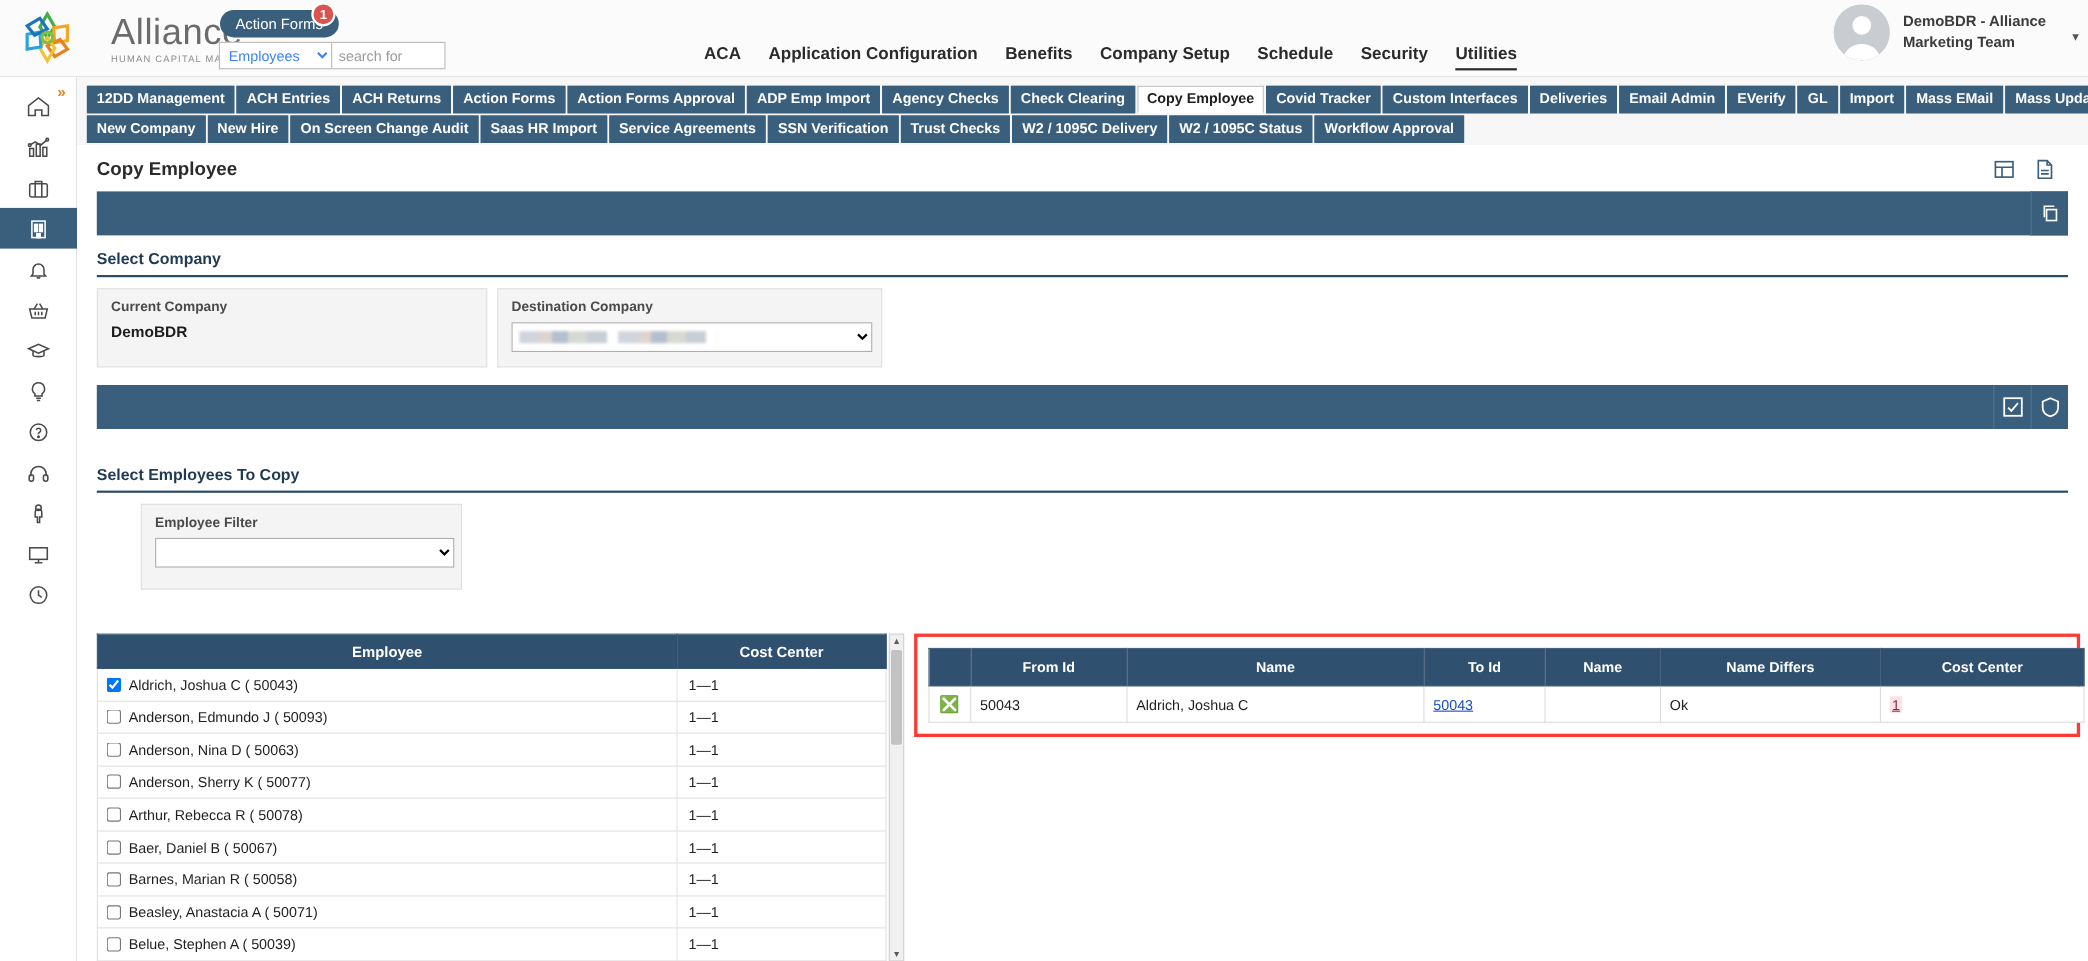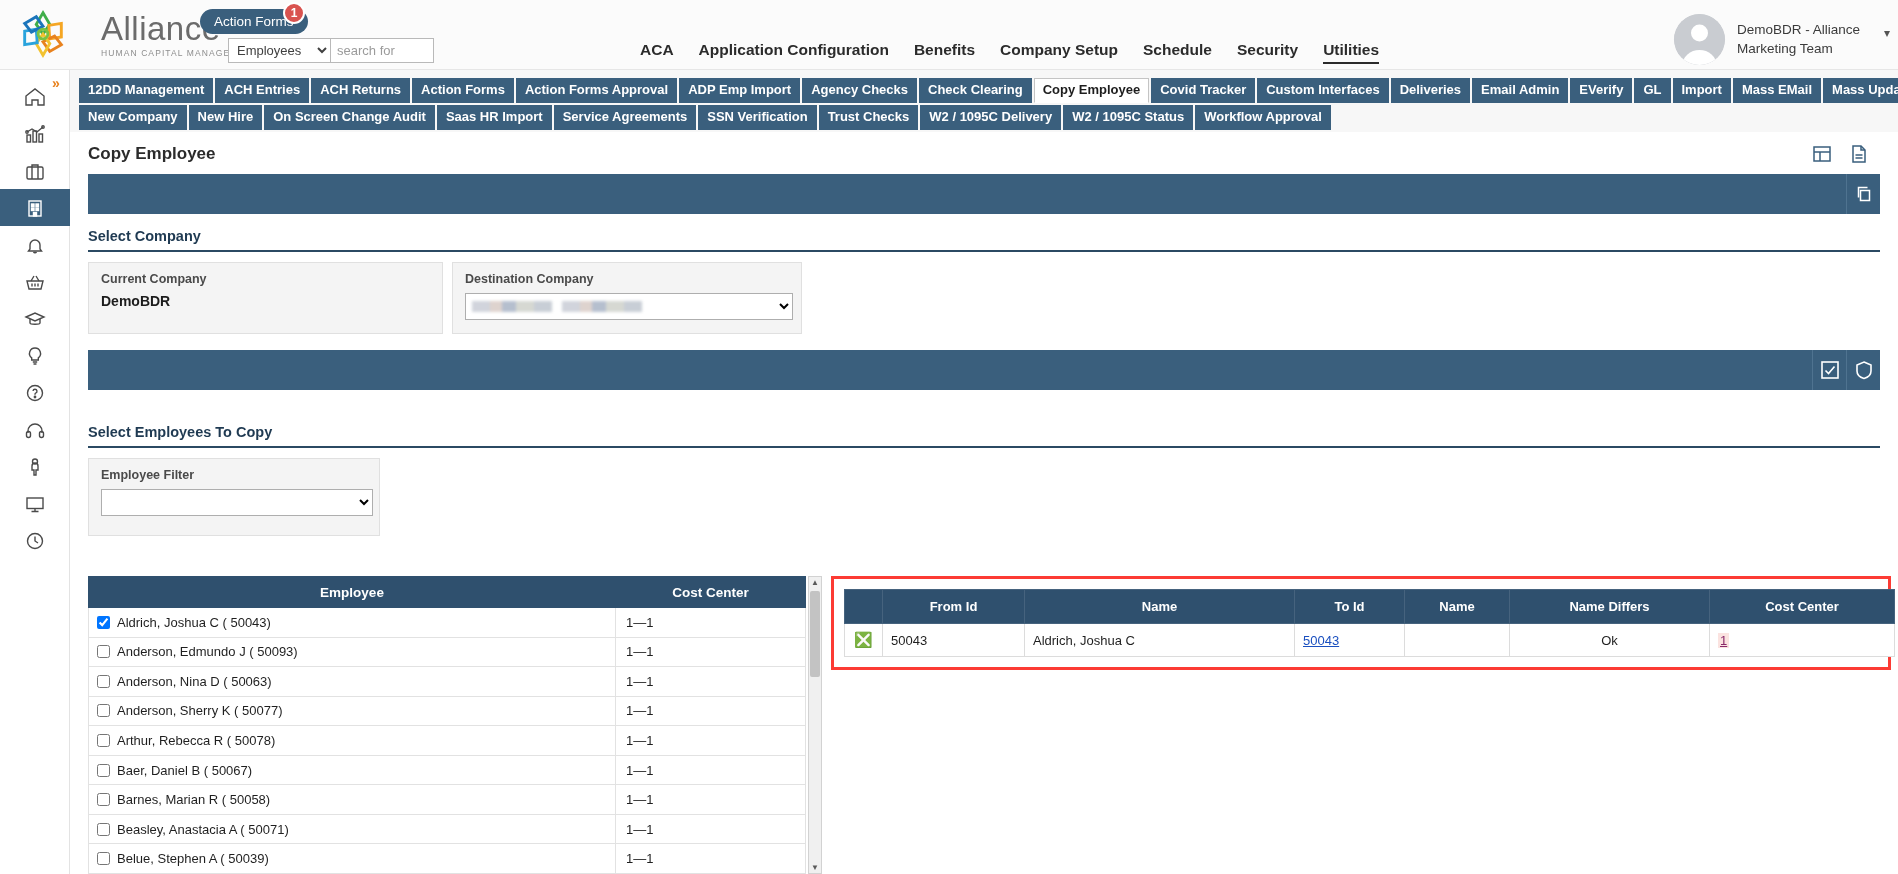--- a/index.html
+++ b/index.html
@@ -31,36 +31,36 @@
     position: absolute; left: 283px; top: 2px;
     width: 22px; height: 22px; border-radius: 50%;
     background: #d9534f; color: #fff; font-size: 12px;
     display: flex; align-items: center; justify-content: center;
     border: 2px solid #fff; font-weight: bold;
   }
   .search-group { position: absolute; left: 199px; top: 38px; display: flex; }
   .search-select {
     width: 102px; height: 25px; font-size: 13px; border: 1px solid #b9b9b9;
     border-right: none; border-radius: 0; background: #fff; padding-left: 4px;
-    font-family: "Liberation Sans", sans-serif; color: #404040; margin-left: 29px;
+    font-family: "Liberation Sans", sans-serif; color: #3b82f6;
   }
   .search-input {
     width: 104px; height: 25px; font-size: 13px; border: 1px solid #b9b9b9;
     padding-left: 6px; font-family: "Liberation Sans", sans-serif; color: #333;
   }
   .search-input::placeholder { color: #9b9b9b; }
 
   .mainnav { position: absolute; left: 640px; top: 41px; display: flex; gap: 25px; }
   .mainnav a {
     font-size: 15.5px; font-weight: bold; color: #2b2b2b; text-decoration: none;
     padding-bottom: 3px; cursor: pointer; white-space: nowrap;
   }
   .mainnav a.active { border-bottom: 2px solid #2b2b2b; }
 
-  .user-block { position: absolute; right: 38px; top: 14px; display: flex; align-items: center; gap: 12px; }
+  .user-block { position: absolute; right: 38px; top: 4px; display: flex; align-items: center; gap: 12px; font-weight: bold; }
   .avatar {
     width: 51px; height: 51px; border-radius: 50%; background: #c9ccd1;
     display: flex; align-items: flex-end; justify-content: center; overflow: hidden;
   }
   .user-name { font-size: 13.5px; color: #3b3b3b; line-height: 1.35; }
   .user-caret { position: absolute; right: 8px; top: 26px; font-size: 12px; color: #555; }
 
   
   .sidebar {
     position: absolute; left: 0; top: 70px; width: 70px; height: 804px;
@@ -110,21 +110,21 @@
   .card.dest { width: 350px; height: 72px; }
   .sel {
     width: 328px; height: 27px; font-size: 13px; border: 1px solid #aeaeae;
     background: #fff; font-family: "Liberation Sans", sans-serif; padding-left: 5px;
   }
   .redacted {
     display: inline-block; height: 11px; width: 180px; vertical-align: middle;
     background: repeating-linear-gradient(90deg,#c9cdd6 0 18px,#d9ccc6 18px 30px,#a9b4c6 30px 44px,#cfd2cb 44px 62px,#bfc6cf 62px 80px,#ffffff 80px 90px);
     filter: blur(1.5px); opacity: .85;
   }
-  .card.filter { width: 292px; height: 78px; }
+  .card.filter { width: 292px; height: 78px; margin-left: 40px; }
   .sel-filter {
     width: 272px; height: 27px; font-size: 13px; border: 1px solid #aeaeae;
     background: #fff; font-family: "Liberation Sans", sans-serif;
   }
 
   
   .tables { position: absolute; left: 18px; top: 444px; display: flex; gap: 0; }
   .left-table-wrap { width: 735px; }
   table { border-collapse: collapse; }
   .emp-table { width: 717px; table-layout: fixed; padding-left: 40px; }
@@ -503,21 +503,21 @@
               <th>Cost Center</th>
             </tr>
           </thead>
           <tbody id="res-body">
               <tr>
                 <td style="text-align: center;"><span class="del-icon">❎</span></td>
                 <td style="text-align: left;">50043</td>
                 <td style="text-align: left;">Aldrich, Joshua C</td>
                 <td style="text-align: left;"><span class="link">50043</span></td>
                 <td style="text-align: left;"></td>
-                <td style="text-align: center;">Ok</td>
+                <td style="">Ok</td>
                 <td style="text-align: left;"><span class="link-pink">1</span></td>
               </tr>
             </tbody>
         </table>
       </div>
     </div>
   </div>
 </div>
 
 </body></html>

